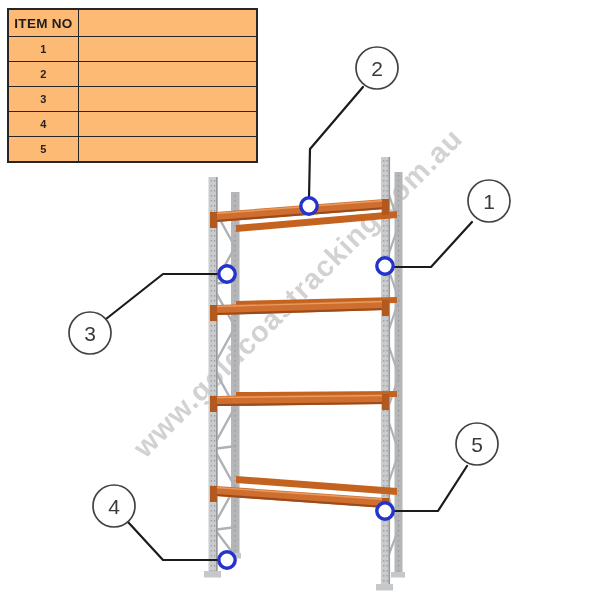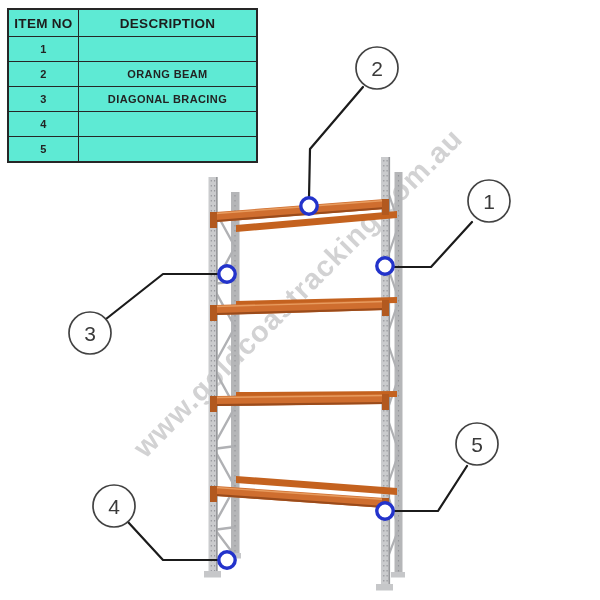--- a/index.html
+++ b/index.html
@@ -26,21 +26,21 @@
   }
 
   
   svg.diagram { position: absolute; left: 0; top: 0; }
 
   
   .ptable {
     position: absolute;
     left: 7px; top: 8px;
     width: 251px;
-    background: #5eead4;
+    background: #fdba74;
     border: 2px solid #262626;
     box-sizing: border-box;
   }
   .prow { display: flex; }
   .prow + .prow { border-top: 1.5px solid #262626; }
   .pcell {
     display: flex;
     align-items: center;
     justify-content: center;
     text-align: center;
@@ -170,32 +170,29 @@
       <text x="377" y="75.5">2</text>
       <text x="90" y="340.5">3</text>
       <text x="114" y="513.5">4</text>
       <text x="477" y="451.5">5</text>
     </g>
   </svg>
 
   <div class="ptable">
     <div class="prow phead">
       <div class="pcell c1">ITEM NO</div>
-      <div class="pcell c2">DESCRIPTION</div>
     </div>
     <div class="prow">
       <div class="pcell c1">1</div>
     </div>
     <div class="prow">
       <div class="pcell c1">2</div>
-      <div class="pcell c2">ORANG BEAM</div>
     </div>
     <div class="prow">
       <div class="pcell c1">3</div>
-      <div class="pcell c2">DIAGONAL BRACING</div>
     </div>
     <div class="prow">
       <div class="pcell c1">4</div>
     </div>
     <div class="prow">
       <div class="pcell c1">5</div>
     </div>
   </div>
 
 </div>

